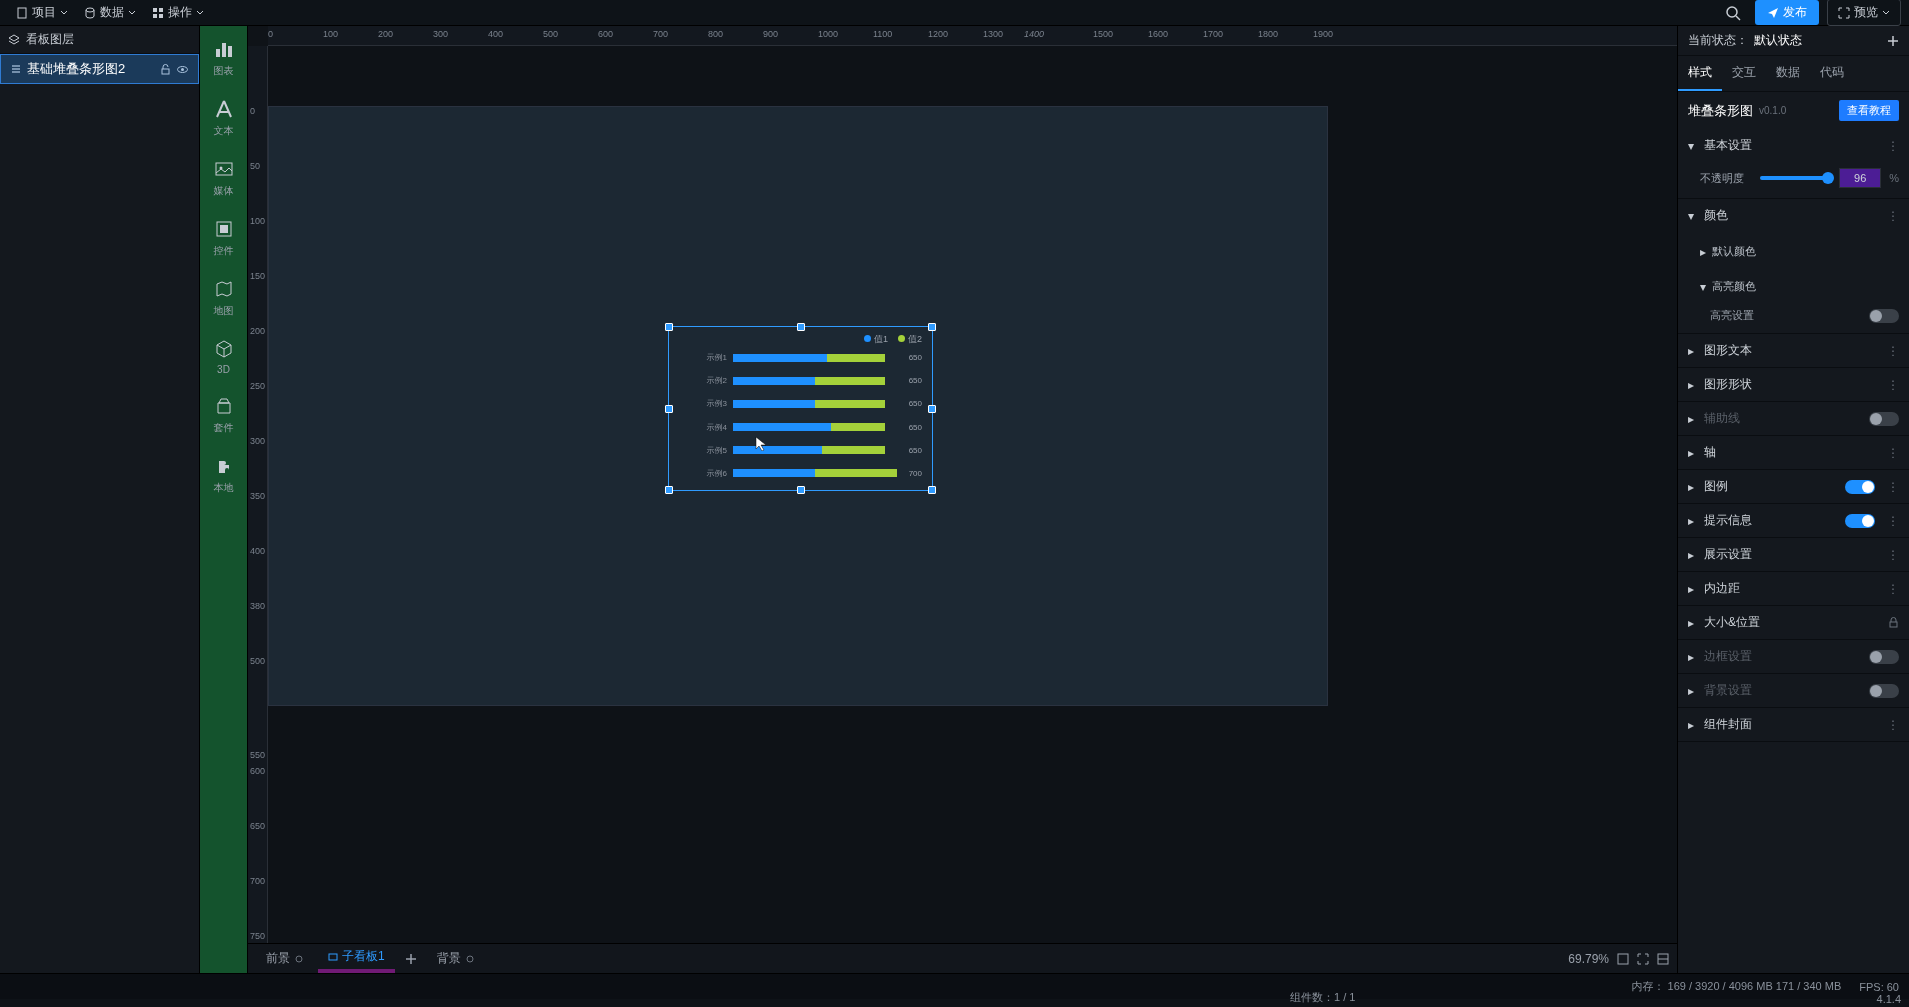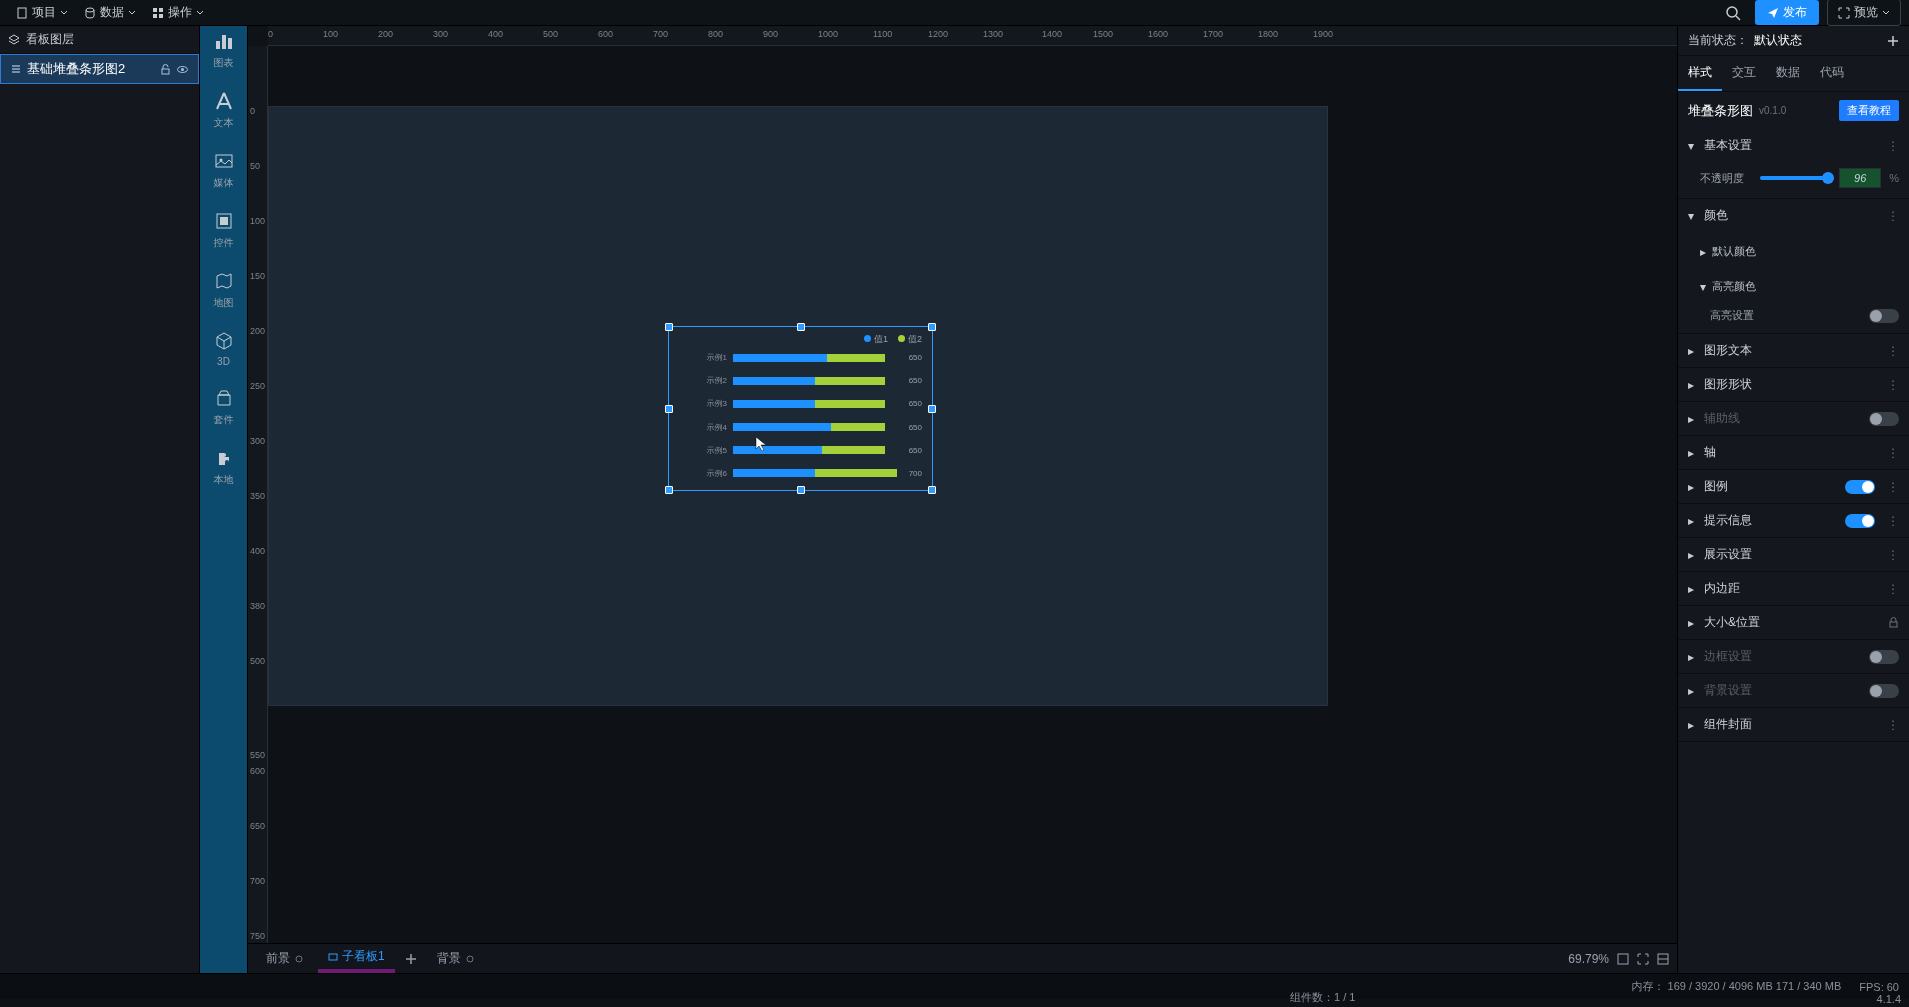--- a/index.html
+++ b/index.html
@@ -17,21 +17,21 @@
 .main { display: flex; height: calc(100% - 34px - 26px); }
 
 
 .layer-panel { width: 200px; background: #14181e; border-right: 1px solid #000; display: flex; flex-direction: column; }
 .layer-head { height: 28px; display: flex; align-items: center; padding: 0 8px; gap: 6px; border-bottom: 1px solid #0a0d11; }
 .layer-item { height: 30px; display: flex; align-items: center; gap: 6px; padding: 0 10px; background: #1b3a5a; border: 1px solid #2f7bd3; color: #fff; font-size: 13px; }
 .layer-item .flex1 { flex: 1; }
 .layer-item .mini-ic { opacity: .8; }
 
 
-.toolbox { width: 48px; background: #0c4a6e; border-right: 1px solid #000; display: flex; flex-direction: column; align-items: center; gap: 12px; }
+.toolbox { width: 48px; background: #14532d; border-right: 1px solid #000; display: flex; flex-direction: column; align-items: center; padding-top: 8px; gap: 12px; }
 .tool { width: 40px; display: flex; flex-direction: column; align-items: center; gap: 4px; cursor: pointer; padding: 4px 0; }
 .tool .ic { width: 22px; height: 22px; display: flex; align-items: center; justify-content: center; }
 .tool .lbl { font-size: 10px; color: #9aa1ab; }
 
 
 .canvas-wrap { flex: 1; position: relative; background: #0f1318; display: flex; flex-direction: column; overflow: hidden; }
 .ruler-h { height: 20px; background: #13181f; border-bottom: 1px solid #2a2f37; position: relative; margin-left: 20px; font-size: 9px; color: #7a828d; overflow: hidden; }
 .ruler-h span { position: absolute; top: 3px; }
 .canvas-body { flex: 1; position: relative; display: flex; }
 .ruler-v { width: 20px; background: #13181f; border-right: 1px solid #2a2f37; position: relative; font-size: 9px; color: #7a828d; overflow:hidden;}
@@ -86,21 +86,21 @@
 .sec-head .caret{width:10px;display:inline-block;}
 .sec-head .ttl{flex:1;color:#cfd4da;}
 .sec-head .more{color:#6b727c;cursor:pointer;}
 .sec-head.dim .ttl{color:#5a6069;}
 .sec-body { padding:6px 10px 10px 22px; display:flex; flex-direction:column; gap:8px;}
 .prop-row{display:flex;align-items:center;gap:8px;}
 .prop-row .lbl{width:52px;color:#9aa1ab;font-size:11px;}
 .slider{flex:1;height:4px;background:#2a2f37;position:relative;border-radius:2px;}
 .slider .fill{position:absolute;left:0;top:0;bottom:0;background:#1e90ff;border-radius:2px;}
 .slider .knob{position:absolute;top:-4px;width:12px;height:12px;background:#1e90ff;border-radius:50%;}
-.numbox{width:42px;height:20px;background:#14532d;border:1px solid #2a2f37;color:#cfd4da;text-align:center;font-size:11px;line-height:18px;font-style:italic;}
+.numbox{width:42px;height:20px;background:#4c1d95;border:1px solid #2a2f37;color:#cfd4da;text-align:center;font-size:11px;line-height:18px;}
 .unit{color:#6b727c;font-size:11px;}
 
 .sub-sec { margin-left:-10px;}
 .sub-head{display:flex;align-items:center;padding:6px 10px;gap:6px;cursor:pointer;}
 .sub-head .ttl{color:#b8bec6;font-size:11px;}
 
 .switch{width:30px;height:14px;background:#3a4048;border-radius:7px;position:relative;cursor:pointer;}
 .switch .dot{position:absolute;width:12px;height:12px;background:#9aa1ab;border-radius:50%;top:1px;left:1px;}
 .switch.on{background:#1e90ff;}
 .switch.on .dot{left:auto;right:1px;background:#fff;}
@@ -279,21 +279,21 @@
         <span style="left: 220px;">400</span>
         <span style="left: 275px;">500</span>
         <span style="left: 330px;">600</span>
         <span style="left: 385px;">700</span>
         <span style="left: 440px;">800</span>
         <span style="left: 495px;">900</span>
         <span style="left: 550px;">1000</span>
         <span style="left: 605px;">1100</span>
         <span style="left: 660px;">1200</span>
         <span style="left: 715px;">1300</span>
-        <span style="left: 774px;">1400</span>
+        <span style="left: 756px; font-style: italic;">1400</span>
         <span style="left: 825px;">1500</span>
         <span style="left: 880px;">1600</span>
         <span style="left: 935px;">1700</span>
         <span style="left: 990px;">1800</span>
         <span style="left: 1045px;">1900</span>
       </div>
     <div class="canvas-body">
       <div class="ruler-v" id="ruler-v">
           <span style="top: 60px;">0</span>
           <span style="top: 115px;">50</span>

